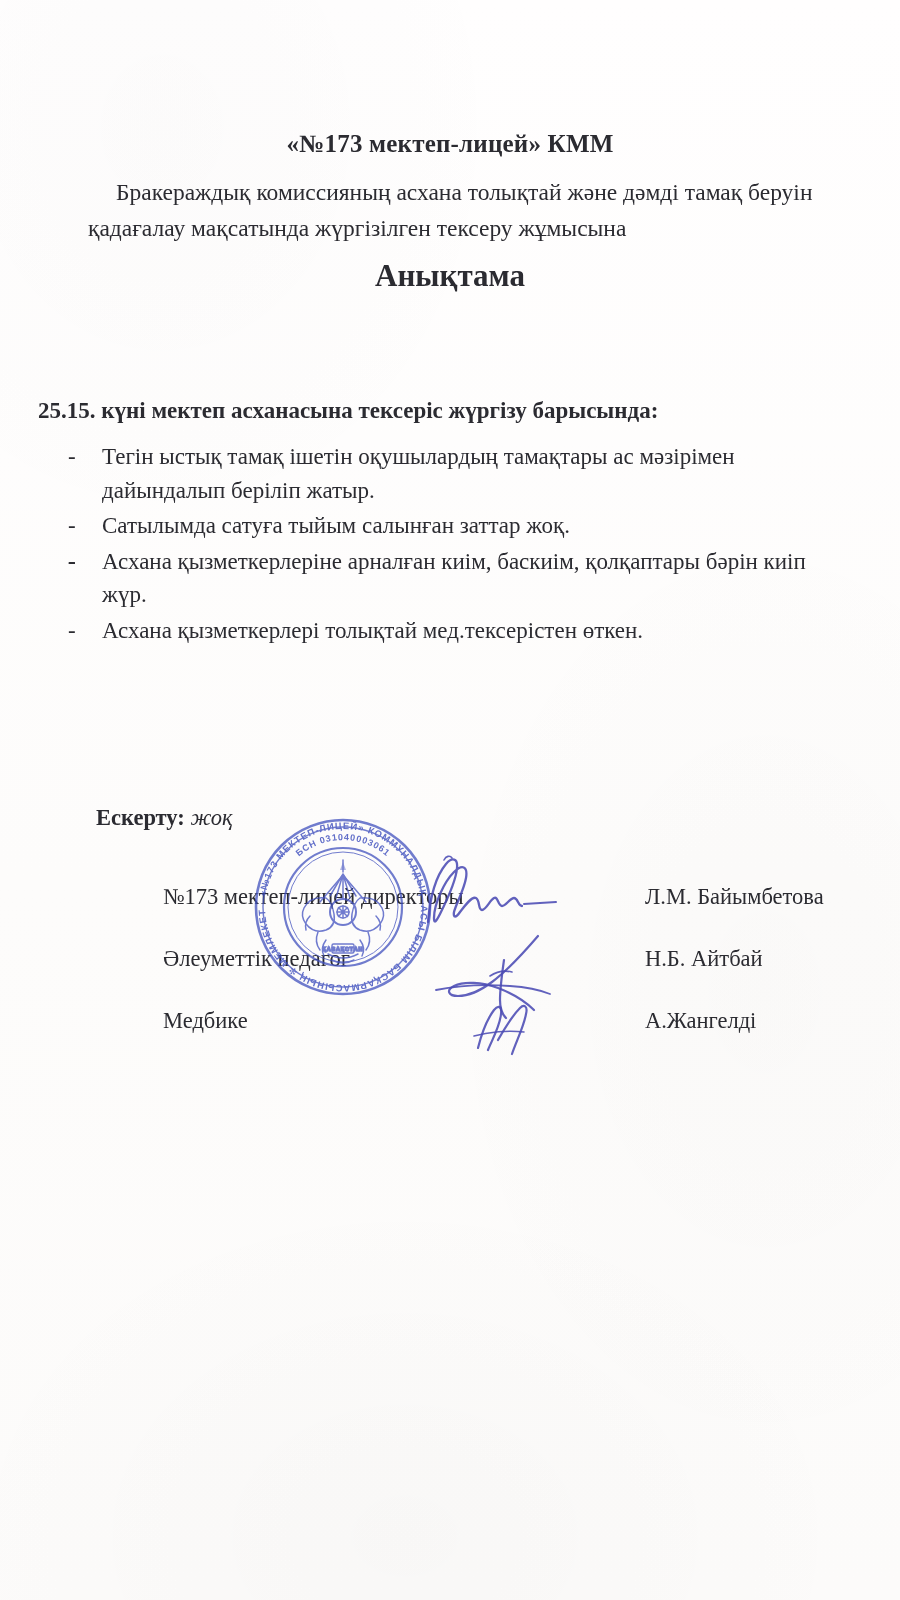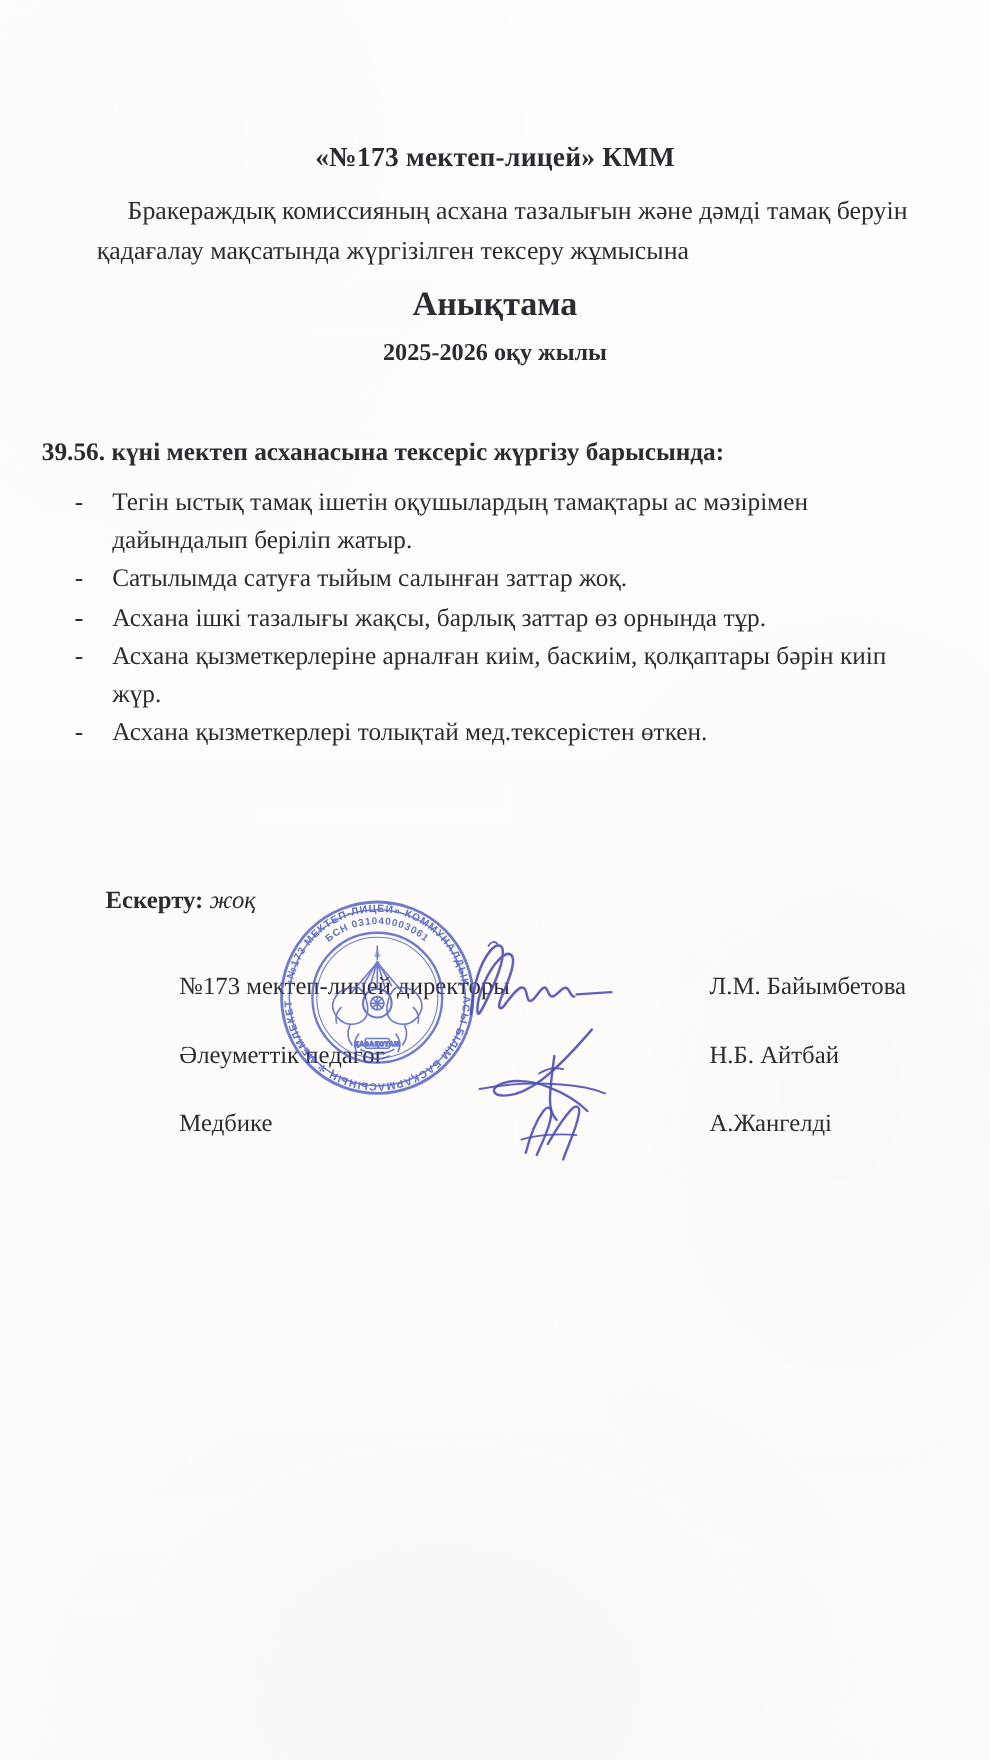--- a/index.html
+++ b/index.html
@@ -209,33 +209,32 @@
 </style>
 </head>
 <body>
 
 <div class="paper"></div>
 
 <div class="page">
 
   <div class="org-title">«№173 мектеп-лицей» КММ</div>
 
-  <div class="intro">Бракераждық комиссияның асхана тазалығын және дәмді тамақ беруін қадағалау мақсатында жүргізілген тексеру жұмысына</div>
+  <div class="intro">Бракераждық комиссияның асхана толықтай және дәмді тамақ беруін қадағалау мақсатында жүргізілген тексеру жұмысына</div>
 
   <div class="doc-kind">Анықтама</div>
 
-  <div class="school-year">2025-2026 оқу жылы</div>
-
-  <div class="section-heading">39.56. күні мектеп асханасына тексеріс жүргізу барысында:</div>
+
+  <div class="section-heading">25.15. күні мектеп асханасына тексеріс жүргізу барысында:</div>
 
   <ul class="findings" id="findings-list">
       <li><span class="dash">-</span><span>Тегін ыстық тамақ ішетін оқушылардың тамақтары ас мәзірімен дайындалып беріліп жатыр.</span></li>
       <li><span class="dash">-</span><span>Сатылымда сатуға тыйым салынған заттар жоқ.</span></li>
       <li><span class="dash">-</span></li>
-      <li><span class="dash">-</span><span>Асхана ішкі тазалығы жақсы, барлық заттар өз орнында тұр.</span></li>
+      <li><span class="dash">-</span></li>
       <li><span class="dash">-</span><span>Асхана қызметкерлеріне арналған киім, баскиім, қолқаптары бәрін киіп жүр.</span></li>
       <li><span class="dash">-</span><span>Асхана қызметкерлері толықтай мед.тексерістен өткен.</span></li>
     </ul>
 
   <div class="note">
     <span class="note-label">Ескерту:</span>
     <span class="note-value">жоқ</span>
   </div>
 
   <div class="stamp">

